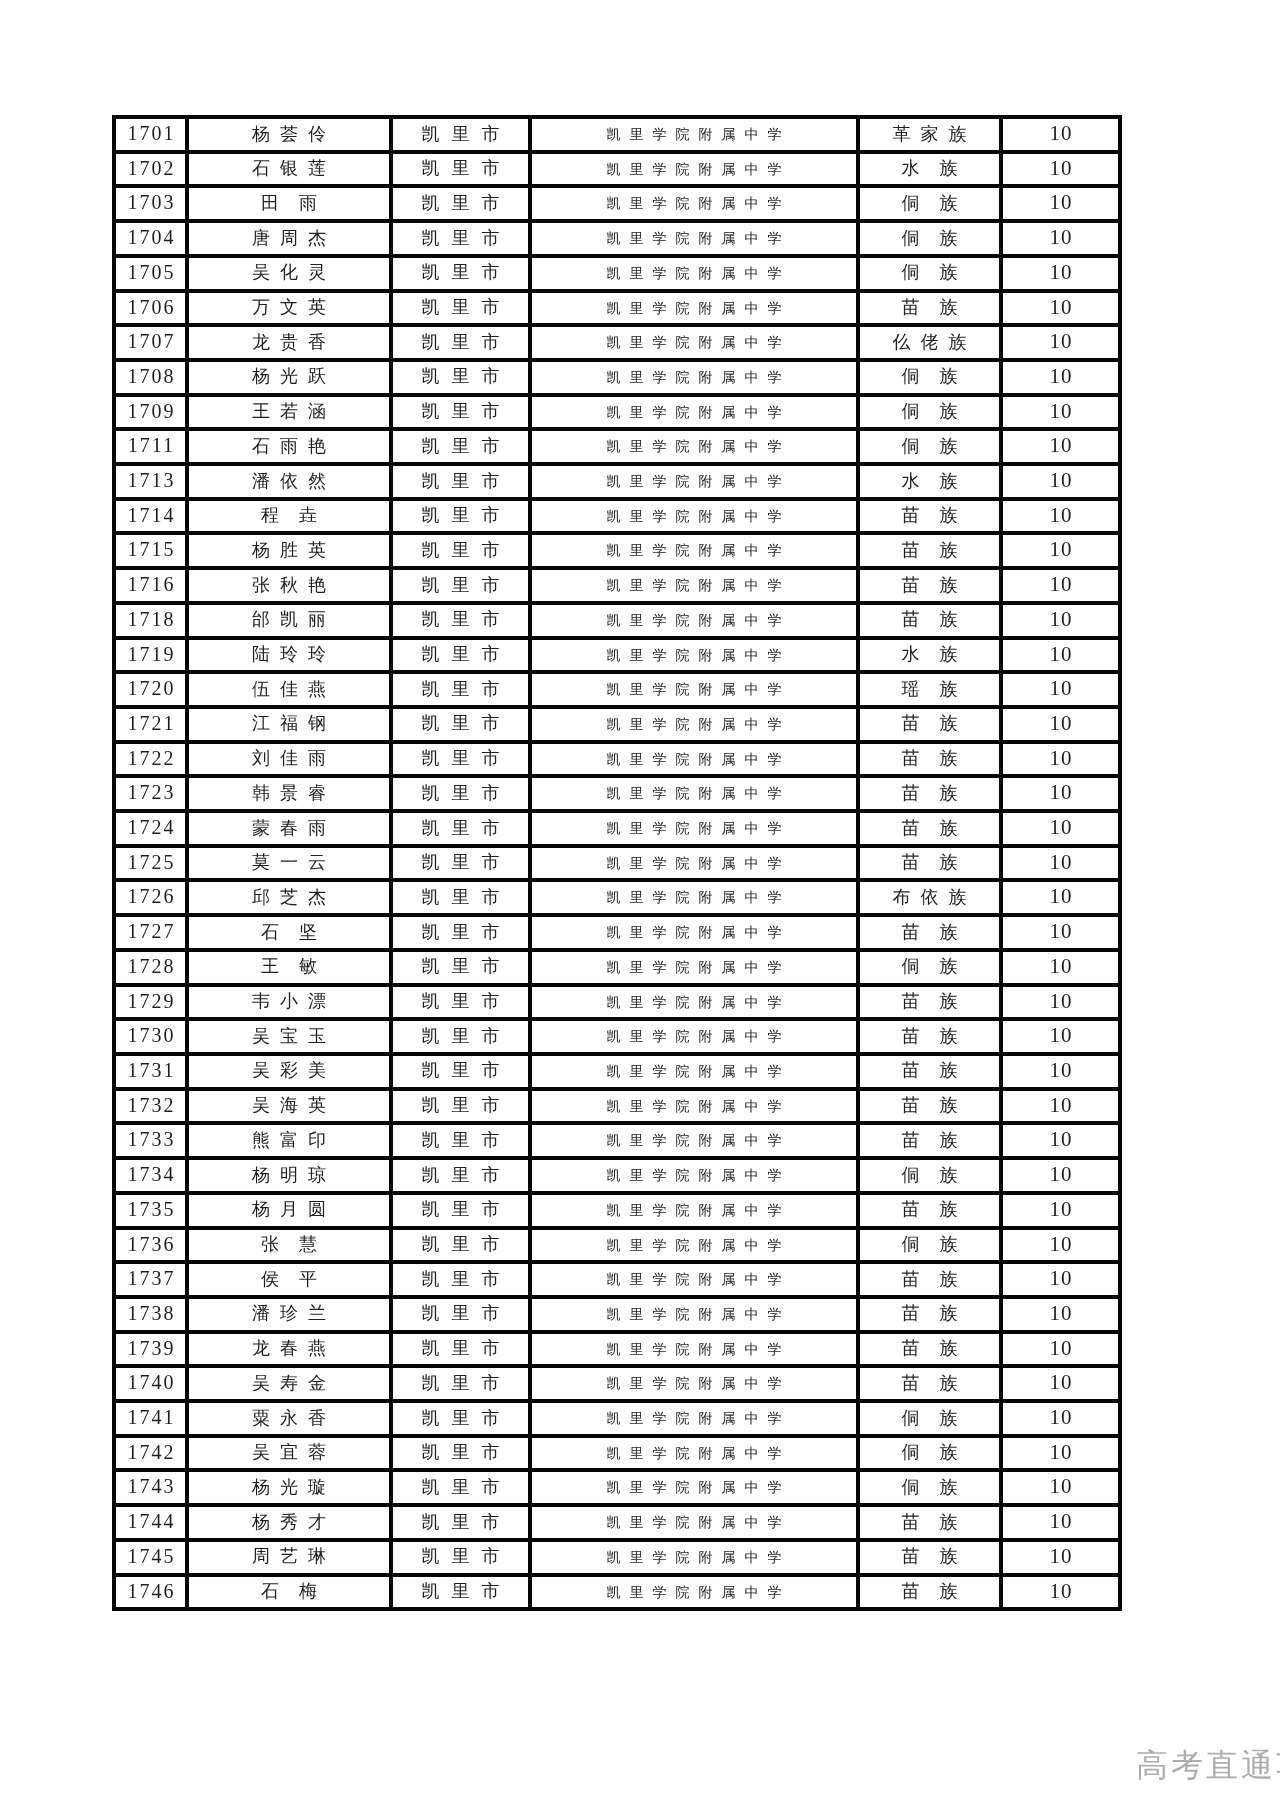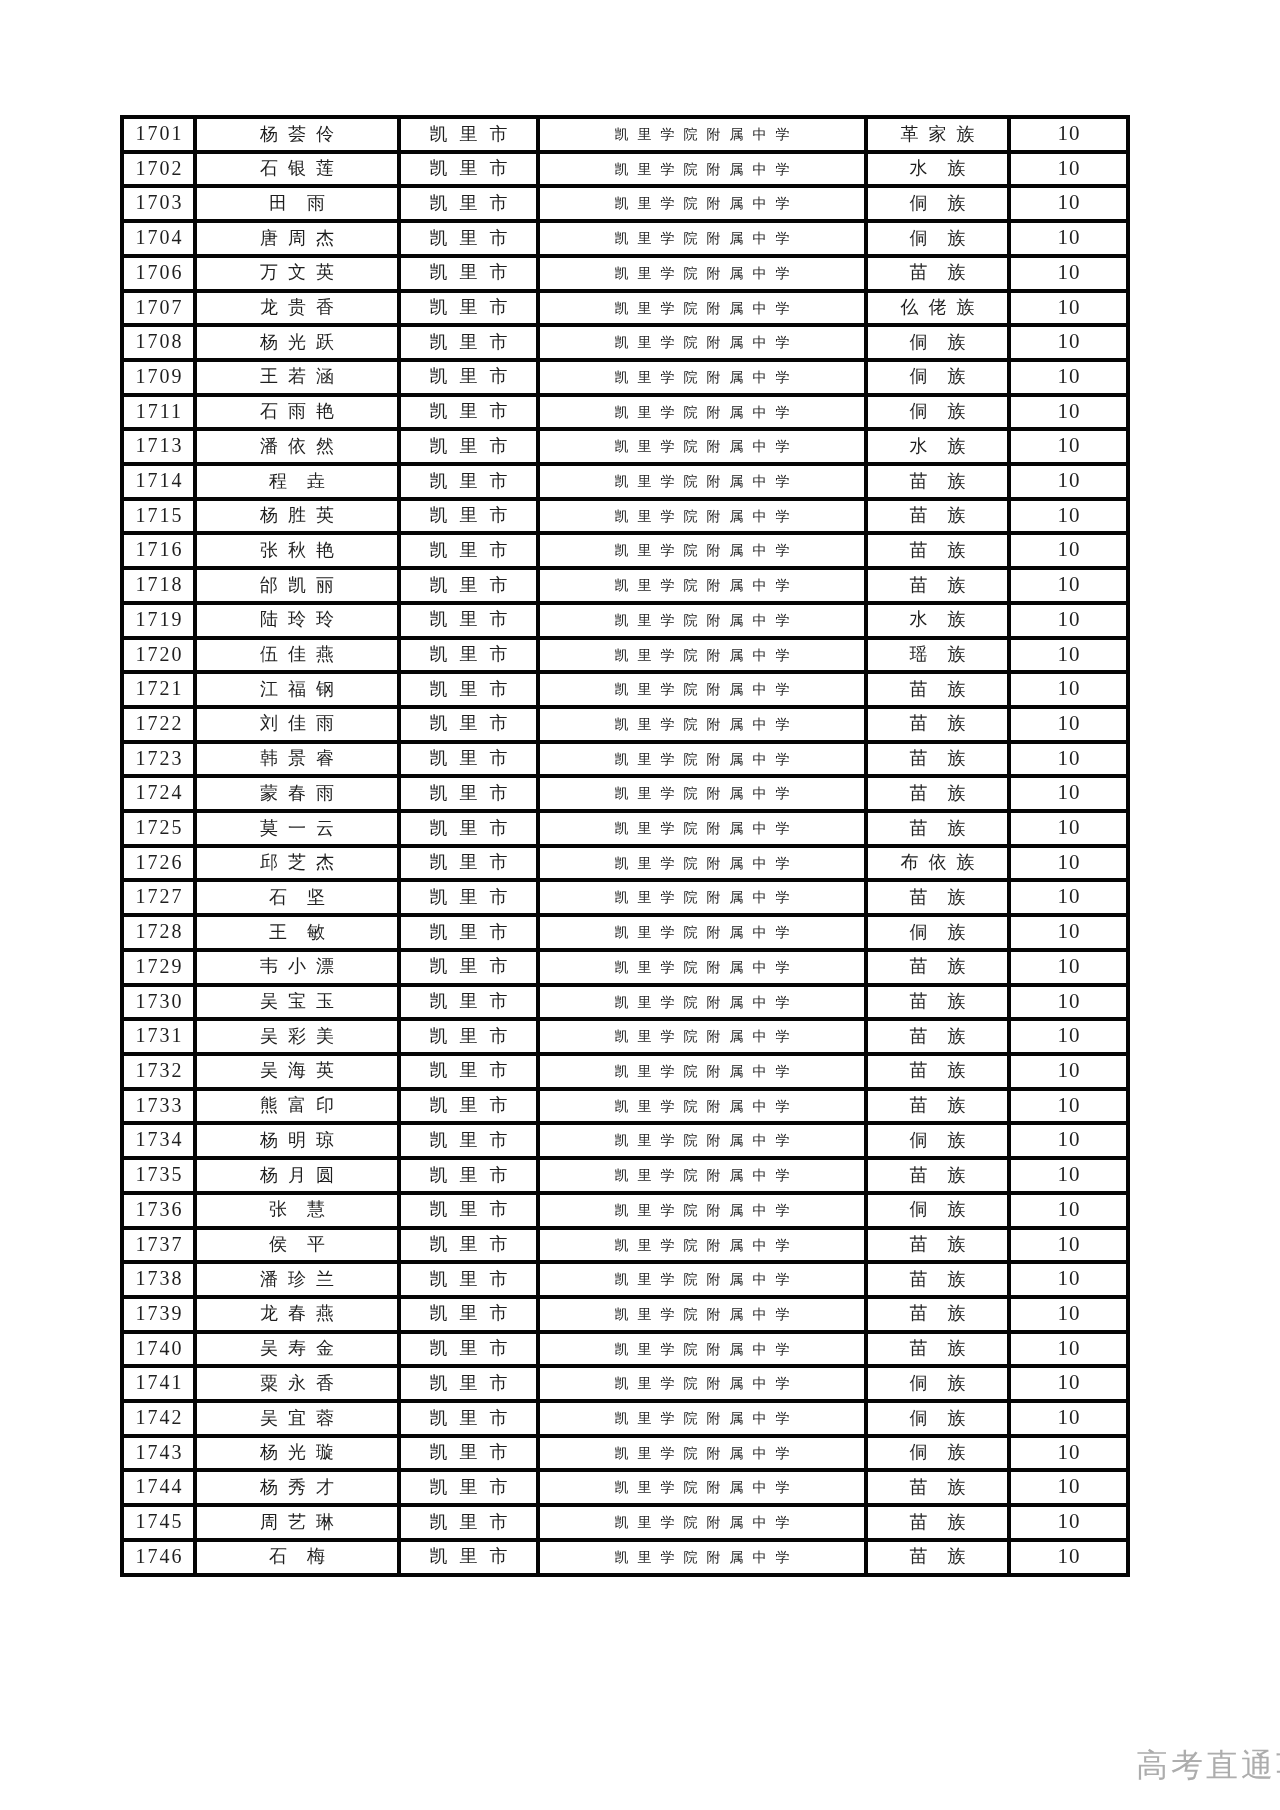--- a/index.html
+++ b/index.html
@@ -11,21 +11,21 @@
     position: relative;
     font-family: "Liberation Serif", "DejaVu Serif", serif;
   }
   .page {
     position: absolute; inset: 0;
     background: #ffffff;
     overflow: hidden;
   }
   table.roster {
     position: absolute;
-    left: 120px; top: 115px;
+    left: 112px; top: 115px;
     width: 1006px;
     border-collapse: collapse;
     table-layout: fixed;
     border: 4px solid #000;
   }
   table.roster td {
     border: 4px solid #050505;
     height: 29.7px;
     line-height: 29.7px;
     padding: 0;
@@ -103,20 +103,28 @@
   </tr>
         <tr>
     <td class="cell-number"><span>1704</span></td>
     <td class="cell-name"><span class="ls-3">唐周杰</span></td>
     <td class="cell-city"><span class="ls-city">凯里市</span></td>
     <td class="cell-school"><span>凯里学院附属中学</span></td>
     <td class="cell-ethnicity"><span class="ls-2">侗族</span></td>
     <td class="cell-score"><span>10</span></td>
   </tr>
         <tr>
+    <td class="cell-number"><span>1705</span></td>
+    <td class="cell-name"><span class="ls-3">吴化灵</span></td>
+    <td class="cell-city"><span class="ls-city">凯里市</span></td>
+    <td class="cell-school"><span>凯里学院附属中学</span></td>
+    <td class="cell-ethnicity"><span class="ls-2">侗族</span></td>
+    <td class="cell-score"><span>10</span></td>
+  </tr>
+        <tr>
     <td class="cell-number"><span>1706</span></td>
     <td class="cell-name"><span class="ls-3">万文英</span></td>
     <td class="cell-city"><span class="ls-city">凯里市</span></td>
     <td class="cell-school"><span>凯里学院附属中学</span></td>
     <td class="cell-ethnicity"><span class="ls-2">苗族</span></td>
     <td class="cell-score"><span>10</span></td>
   </tr>
         <tr>
     <td class="cell-number"><span>1707</span></td>
     <td class="cell-name"><span class="ls-3">龙贵香</span></td>

